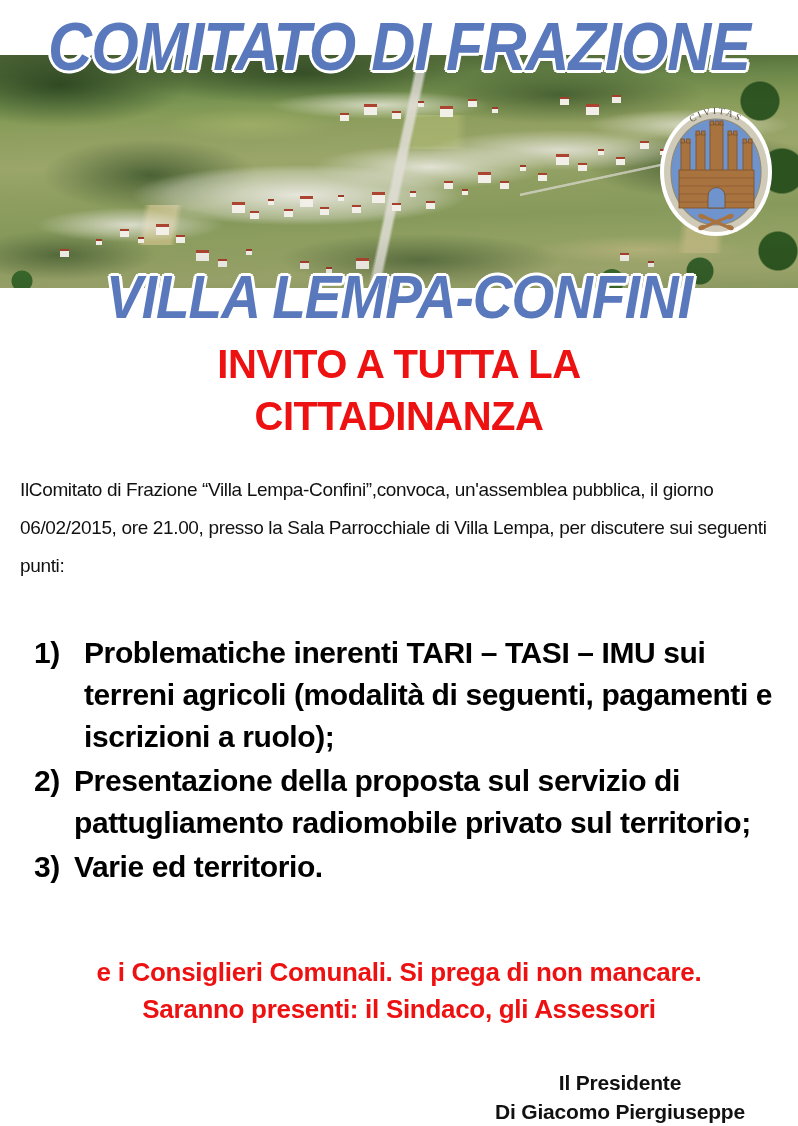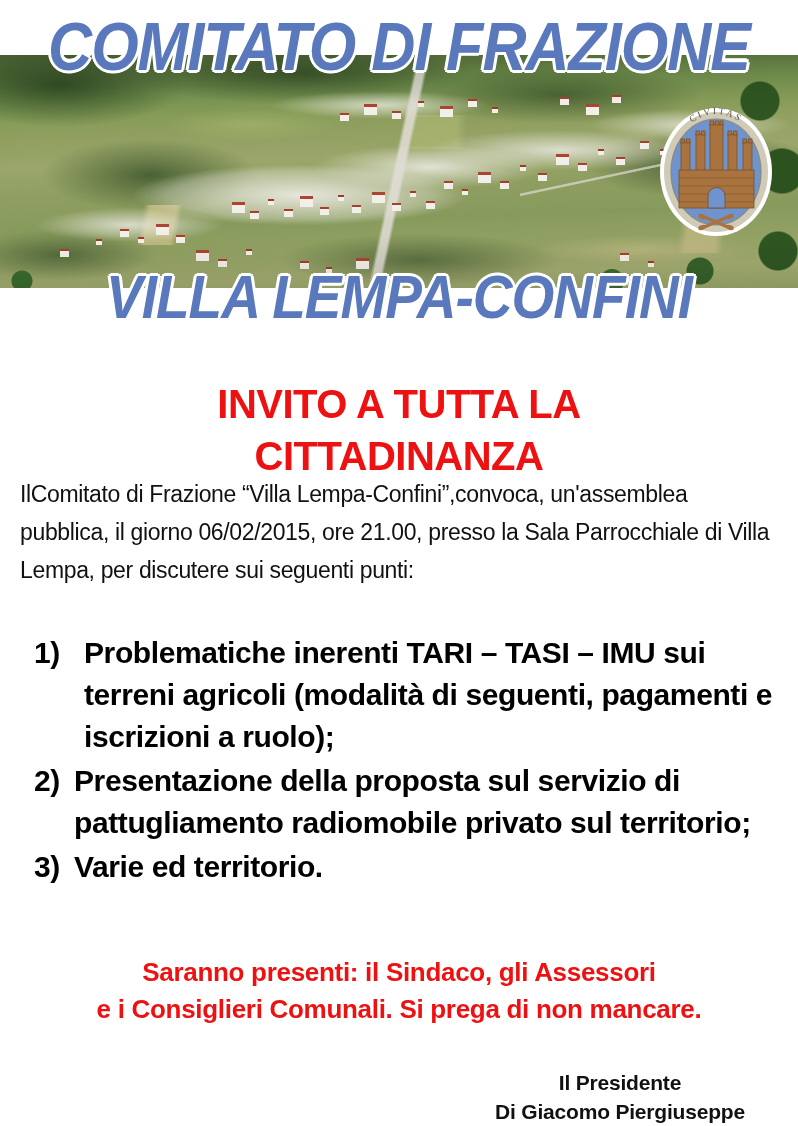--- a/index.html
+++ b/index.html
@@ -161,31 +161,30 @@
     left: 0;
     top: 338px;
     width: 798px;
     text-align: center;
     color: #ee1111;
     font-family: "Liberation Sans", "DejaVu Sans", sans-serif;
     font-weight: bold;
     font-size: 40px;
     line-height: 52px;
     letter-spacing: -0.5px;
-    margin-top: 40px;
   }
 
   .intro {
     position: absolute;
     left: 20px;
     top: 452px;
     width: 762px;
     color: #111111;
     font-family: "Liberation Sans", "DejaVu Sans", sans-serif;
-    font-size: 23px;
+    font-size: 19px;
     line-height: 38px;
     letter-spacing: -0.35px;
     text-align: left;
   }
 
   .agenda {
     position: absolute;
     left: 28px;
     top: 632px;
     width: 752px;
@@ -389,22 +388,22 @@
       <span class="agenda-num">2)</span>
       <span class="agenda-text">Presentazione della proposta sul servizio di pattugliamento radiomobile privato sul territorio;</span>
     </div>
     <div class="agenda-item item-3">
       <span class="agenda-num">3)</span>
       <span class="agenda-text">Varie ed territorio.</span>
     </div>
   </div>
 
   <div class="closing">
+    <div>e i Consiglieri Comunali. Si prega di non mancare.</div>
     <div>Saranno presenti: il Sindaco, gli Assessori</div>
-    <div>e i Consiglieri Comunali. Si prega di non mancare.</div>
   </div>
 
   <div class="signature">
     <div>Il Presidente</div>
     <div>Di Giacomo Piergiuseppe</div>
   </div>
 
 </div>
 
 </body></html>

